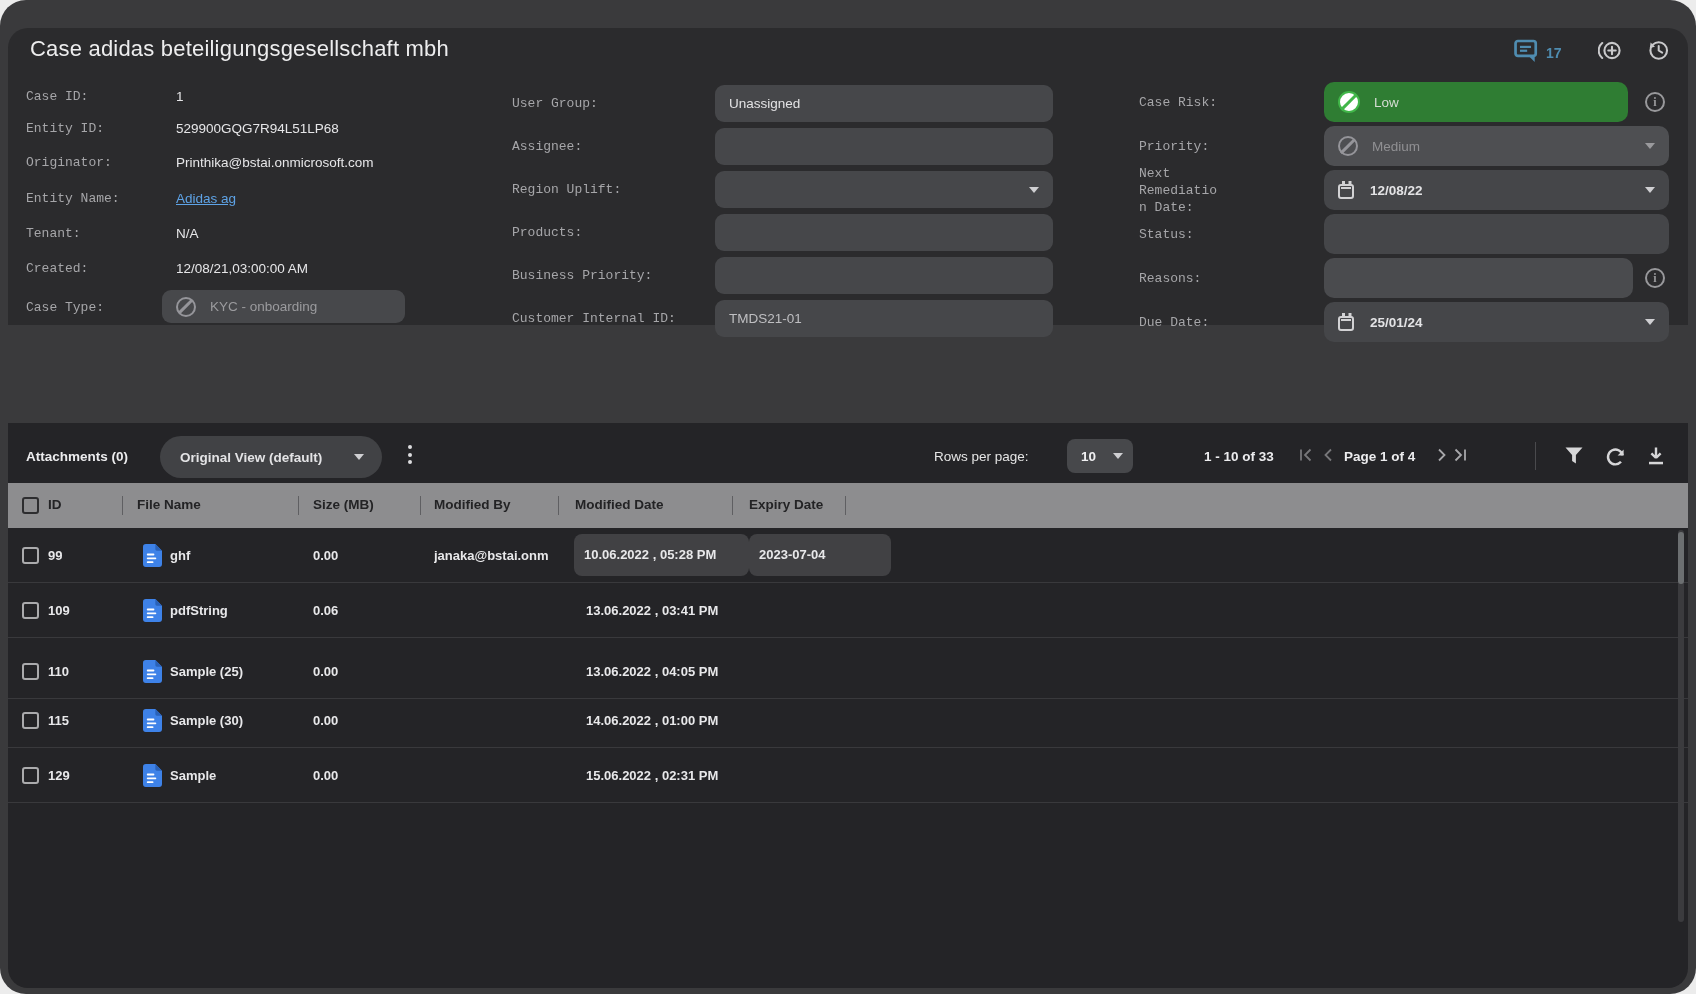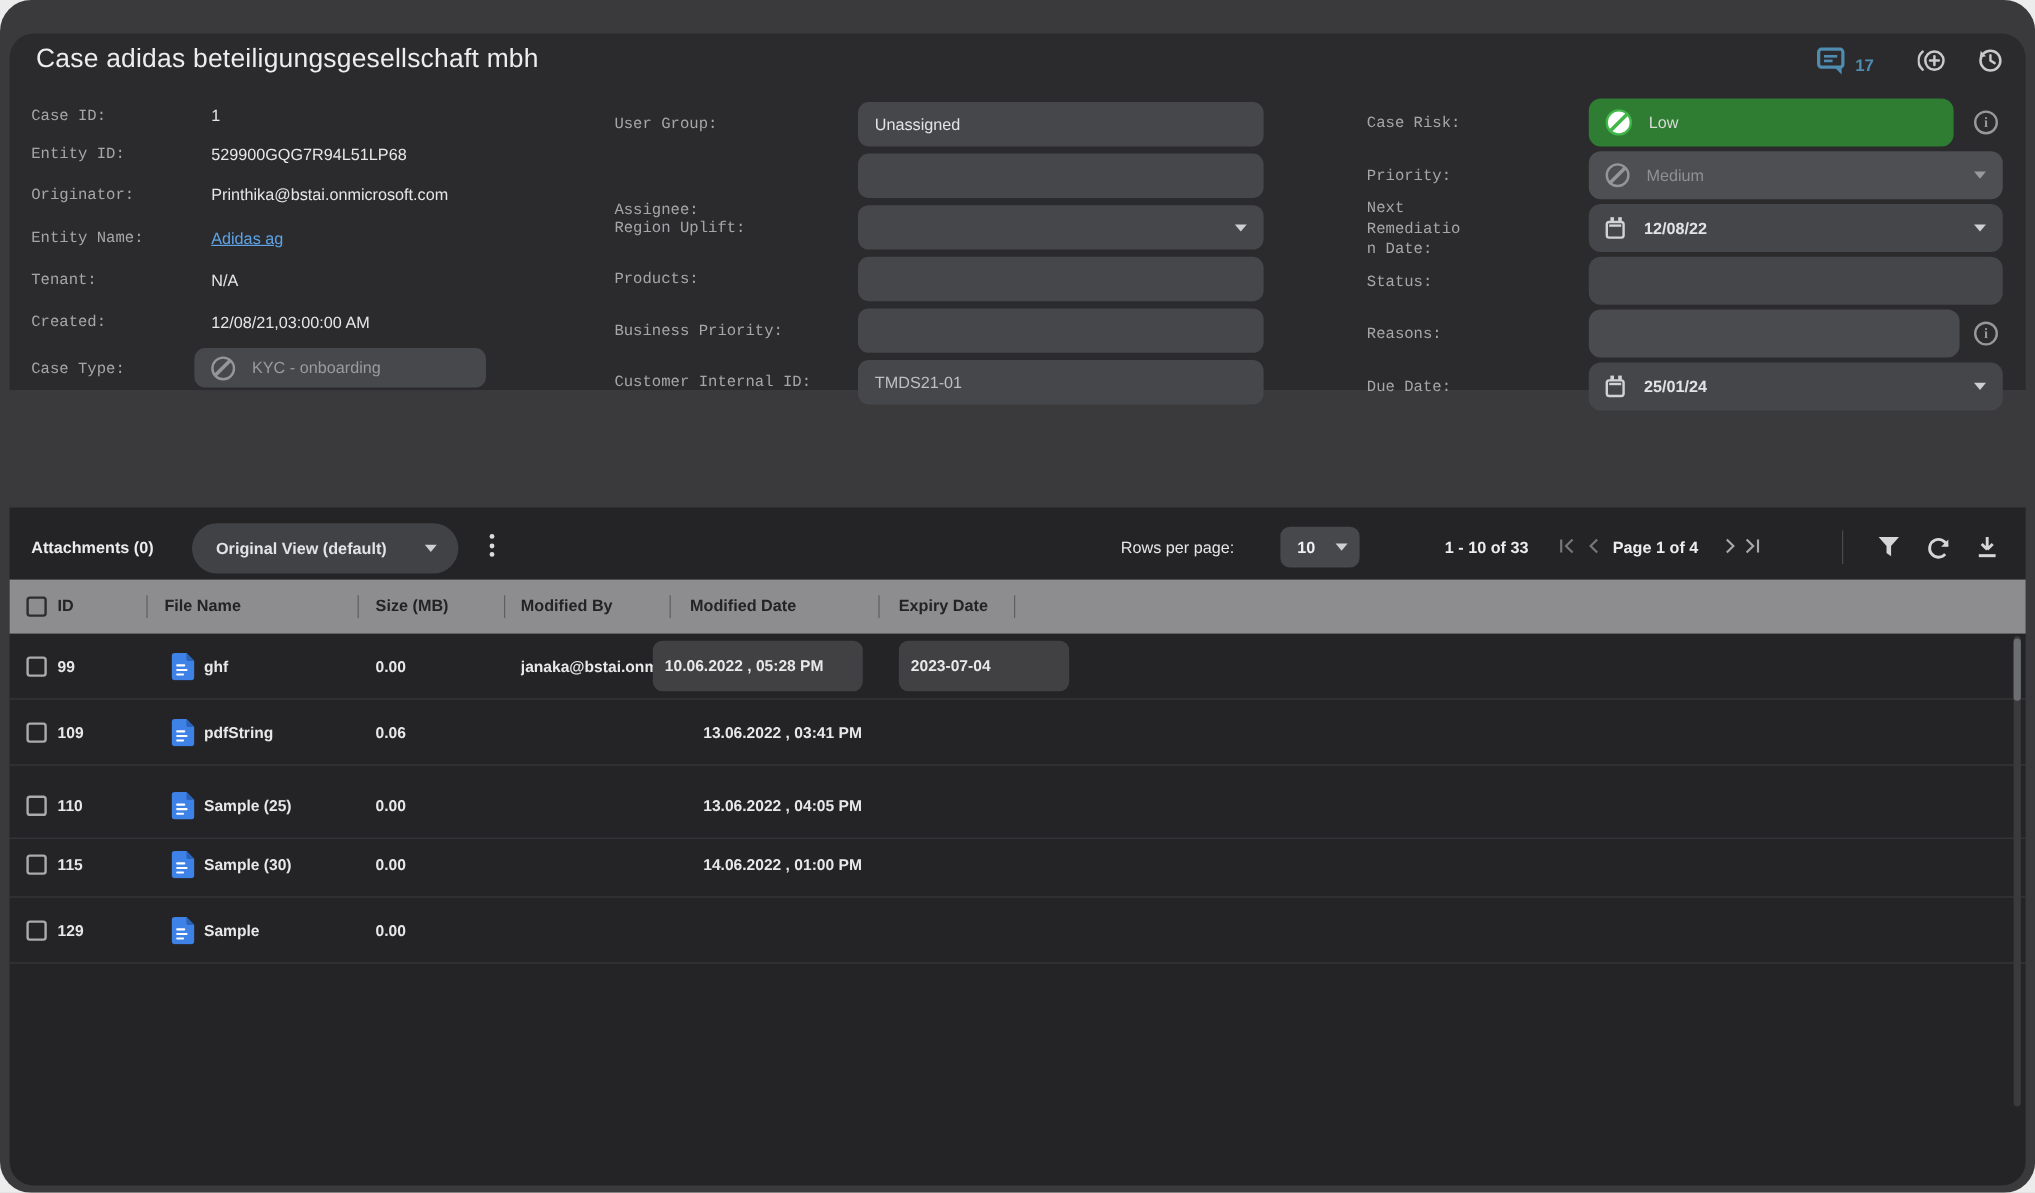--- a/index.html
+++ b/index.html
@@ -138,21 +138,21 @@
     <div class="chip" style="left:154px; top:262px; width:243px;">
       <span class="nosym"></span>
       <span>KYC - onboarding</span>
     </div>
 
     <div class="flabel" style="left:504px; top:67px;">User Group:</div>
     <div class="field" style="left:707px; top:57px; width:338px;">
       <span class="val">Unassigned</span>
     </div>
 
-    <div class="flabel" style="left:504px; top:110px;margin-top:28px;">Assignee:</div>
+    <div class="flabel" style="left:504px; top:110px;">Assignee:</div>
     <div class="field" style="left:707px; top:100px; width:338px;">
       <span class="val"></span>
     </div>
 
     <div class="flabel" style="left:504px; top:153px;">Region Uplift:</div>
     <div class="field" style="left:707px; top:143px; width:338px;">
       <span class="val"></span>
       <span class="caret"></span>
     </div>
 
@@ -303,21 +303,21 @@
       <span class="file-ic" style="left:135px;"><svg width="19" height="23" viewBox="0 0 20 24">
             <path d="M3 0h10l7 7v14a3 3 0 0 1-3 3H3a3 3 0 0 1-3-3V3a3 3 0 0 1 3-3z" fill="#3e82e8"></path>
             <path d="M13 0l7 7h-5.5A1.5 1.5 0 0 1 13 5.5z" fill="#2a62b8"></path>
             <rect x="4" y="10" width="8" height="1.9" rx=".9" fill="#fff"></rect>
             <rect x="4" y="14" width="10" height="1.9" rx=".9" fill="#fff"></rect>
             <rect x="4" y="18" width="7" height="1.9" rx=".9" fill="#fff"></rect>
           </svg></span>
       <span class="tcell" style="left:162px;">ghf</span>
       <span class="tcell" style="left:305px;">0.00</span>
       <span class="tcell clip" style="left:426px; width:136px;">janaka@bstai.onm</span>
-      <span class="cellbox" style="left:536px; width:175px;"><span>10.06.2022 , 05:28 PM</span></span>
+      <span class="cellbox" style="left:566px; width:175px;"><span>10.06.2022 , 05:28 PM</span></span>
       <span class="cellbox" style="left:741px; width:142px;"><span>2023-07-04</span></span>
     </div>
 
     <div class="trow" style="top:160px;">
       <span class="cb" style="left:14px; top:19px;"></span>
       <span class="tcell" style="left:40px;">109</span>
       <span class="file-ic" style="left:135px;"><svg width="19" height="23" viewBox="0 0 20 24">
             <path d="M3 0h10l7 7v14a3 3 0 0 1-3 3H3a3 3 0 0 1-3-3V3a3 3 0 0 1 3-3z" fill="#3e82e8"></path>
             <path d="M13 0l7 7h-5.5A1.5 1.5 0 0 1 13 5.5z" fill="#2a62b8"></path>
             <rect x="4" y="10" width="8" height="1.9" rx=".9" fill="#fff"></rect>
@@ -371,20 +371,21 @@
       <span class="file-ic" style="left:135px;"><svg width="19" height="23" viewBox="0 0 20 24">
             <path d="M3 0h10l7 7v14a3 3 0 0 1-3 3H3a3 3 0 0 1-3-3V3a3 3 0 0 1 3-3z" fill="#3e82e8"></path>
             <path d="M13 0l7 7h-5.5A1.5 1.5 0 0 1 13 5.5z" fill="#2a62b8"></path>
             <rect x="4" y="10" width="8" height="1.9" rx=".9" fill="#fff"></rect>
             <rect x="4" y="14" width="10" height="1.9" rx=".9" fill="#fff"></rect>
             <rect x="4" y="18" width="7" height="1.9" rx=".9" fill="#fff"></rect>
           </svg></span>
       <span class="tcell" style="left:162px;">Sample</span>
       <span class="tcell" style="left:305px;">0.00</span>
       <span class="tcell clip" style="left:426px; width:136px;"></span>
+      <span class="tcell" style="left:578px;">15.06.2022 , 02:31 PM</span>
       <span class="tcell" style="left:741px;"></span>
     </div>
 
     <div class="sb-track">
       <div class="sb-thumb"></div>
     </div>
 
   </div>
 </div>
 

